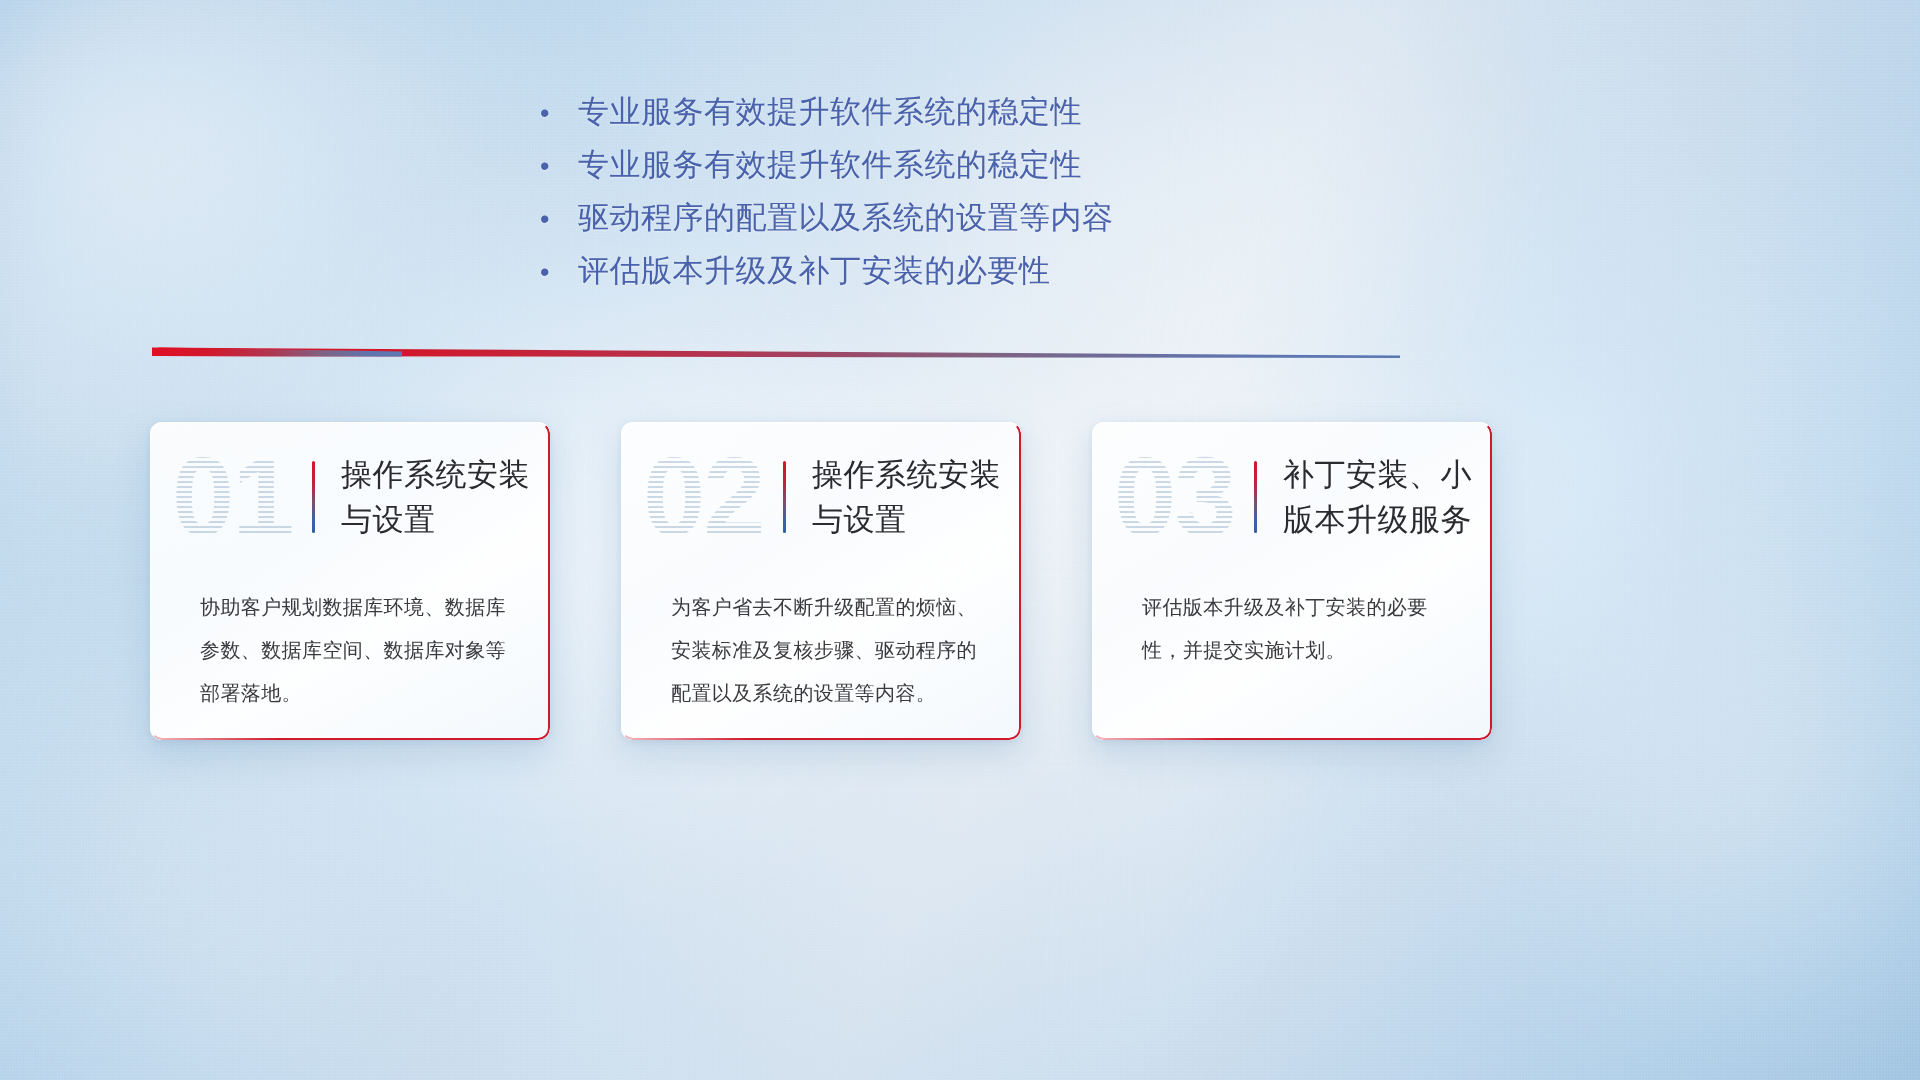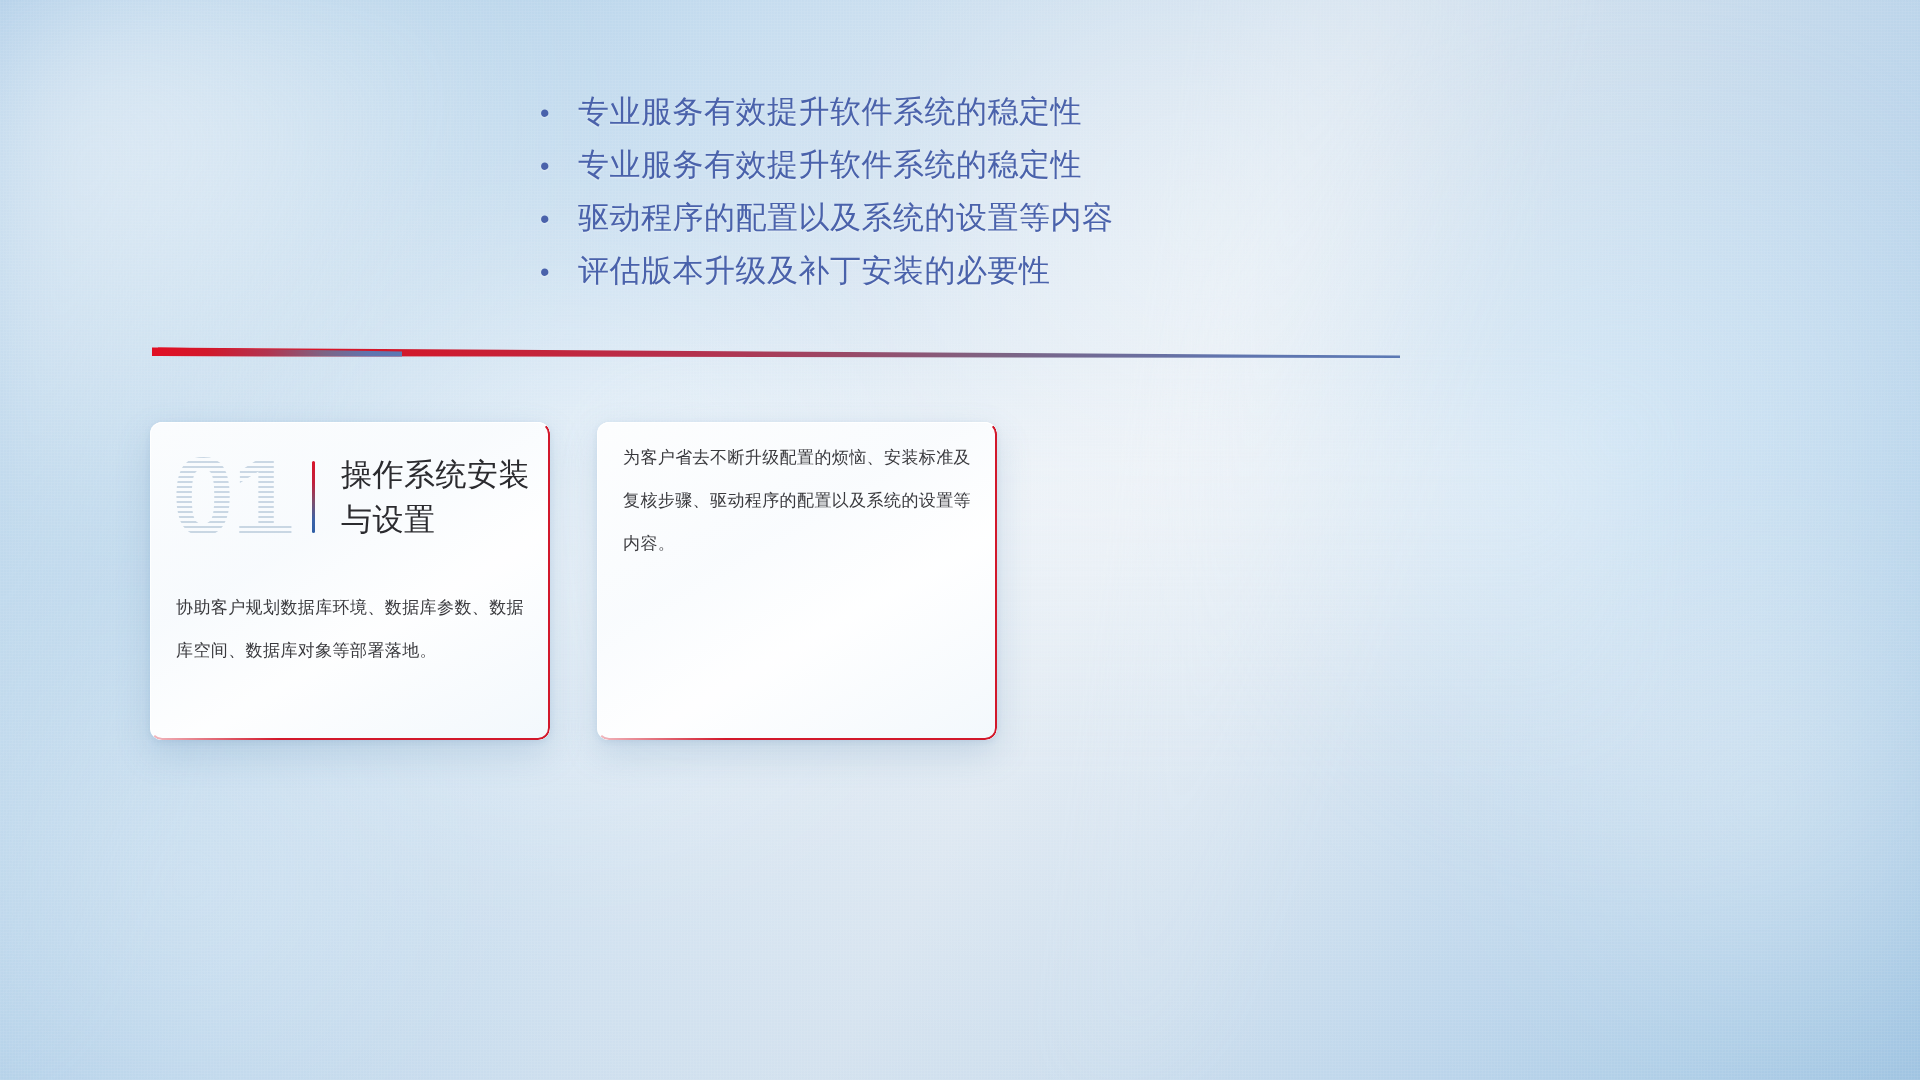--- a/index.html
+++ b/index.html
@@ -69,21 +69,21 @@
 
   
   #divider{
     position:absolute; left:152px; top:345px; width:1248px; height:22px;
   }
   #divider svg{ display:block; width:100%; height:100%; }
 
   
   #cards{
     position:absolute; left:150px; top:422px;
-    display:flex; gap:47px;
+    display:flex; gap:71px;
   }
   .card{
     position:relative;
     width:400px; height:318px;
     border-radius:12px;
     background:linear-gradient(150deg,
         rgba(255,255,255,.90) 0%,
         rgba(250,252,254,.95) 38%,
         rgba(255,255,255,.97) 62%,
         rgba(244,249,253,.93) 100%);
@@ -139,24 +139,25 @@
   .card-title{
     flex:1 1 auto;
     font-size:31px;
     line-height:45px;
     color:#2b2b2f;
     font-weight:500;
     letter-spacing:.5px;
   }
   .card-body{
     padding:14px 26px 0 26px;
-    font-size:17px;
+    font-size:20px;
     line-height:43px;
     color:#3a3a3e;
     letter-spacing:.4px;
+    margin-left:24px;
   }
 </style>
 </head>
 <body>
 
 <div id="bg">
   <div class="bg-base"></div>
   <div class="blob b1"></div>
   <div class="blob b2"></div>
   <div class="blob b3"></div>
@@ -215,19 +216,38 @@
       </div>
       <div class="vbar"></div>
       <div class="card-title">操作系统安装与设置</div>
     </div>
     <div class="card-body">协助客户规划数据库环境、数据库参数、数据库空间、数据库对象等部署落地。</div>
     <div class="accent2"></div>
     <div class="accent"></div>
   </div>
 
   <div class="card">
+    <div class="card-head">
+      <div class="ghost-num">
+        <span>02</span>
+      </div>
+      <div class="vbar"></div>
+      <div class="card-title">操作系统安装与设置</div>
+    </div>
     <div class="card-body">为客户省去不断升级配置的烦恼、安装标准及复核步骤、驱动程序的配置以及系统的设置等内容。</div>
     <div class="accent2"></div>
     <div class="accent"></div>
   </div>
 
+  <div class="card">
+    <div class="card-head">
+      <div class="ghost-num">
+        <span>03</span>
+      </div>
+      <div class="vbar"></div>
+      <div class="card-title">补丁安装、小版本升级服务</div>
+    </div>
+    <div class="card-body">评估版本升级及补丁安装的必要性，并提交实施计划。</div>
+    <div class="accent2"></div>
+    <div class="accent"></div>
+  </div>
 
 </div>
 
 </body></html>

